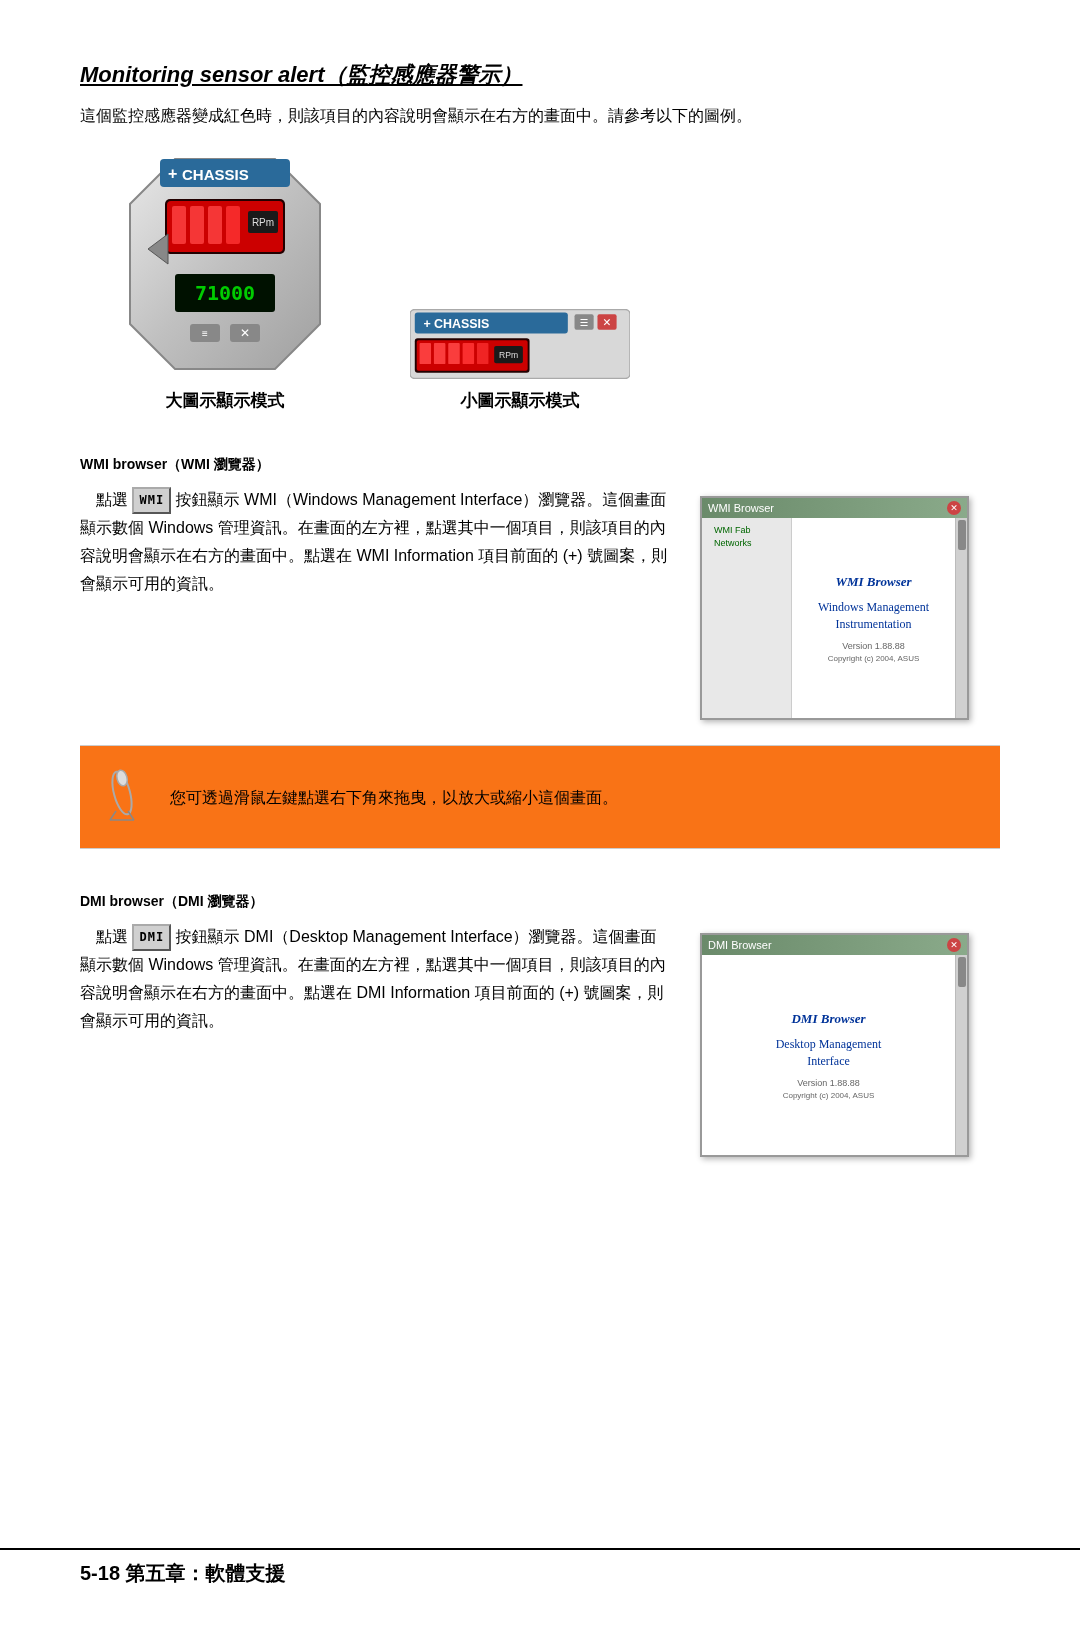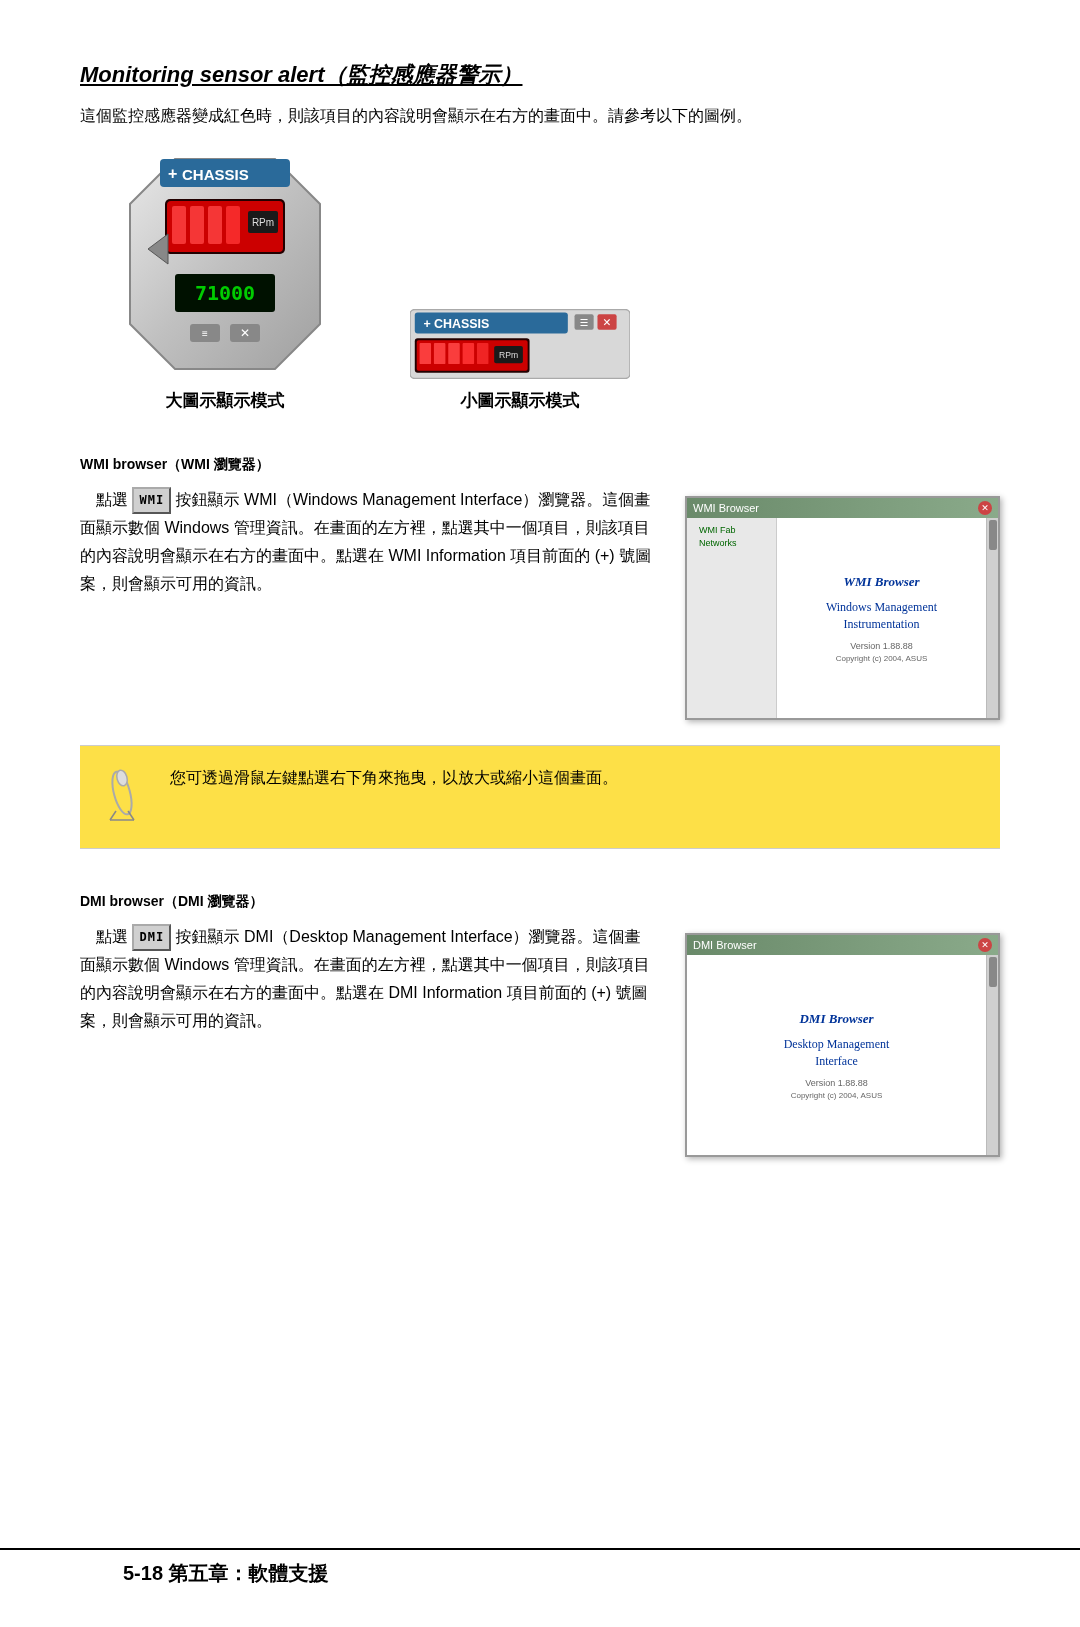--- a/index.html
+++ b/index.html
@@ -98,21 +98,21 @@
       letter-spacing: 1px;
     }
 
     .screenshot-column {
       flex: 0 0 300px;
       margin-top: 10px;
     }
 
     
     .browser-window {
-      width: 315px;
+      width: 269px;
       border: 2px solid #999;
       background: #f0f0f0;
       box-shadow: 2px 2px 6px rgba(0,0,0,0.3);
     }
 
     .browser-titlebar {
       background: linear-gradient(to right, #6a8a6a, #8aaa8a);
       color: white;
       font-size: 11px;
       padding: 3px 6px;
@@ -212,23 +212,23 @@
       width: 8px;
       height: 30px;
       background: #888;
       border-radius: 2px;
     }
 
     
     .note-box {
       display: flex;
       flex-direction: row;
-      align-items: flex-start;
+      align-items: center;
       gap: 20px;
-      background: #fde047;
+      background: #f97316;
       border-top: 1px solid #ccc;
       border-bottom: 1px solid #ccc;
       padding: 18px 20px;
       margin: 25px 0;
     }
 
     .note-icon {
       flex: 0 0 50px;
       font-size: 40px;
       color: #888;
@@ -248,21 +248,20 @@
       right: 0;
       padding: 10px 80px;
       border-top: 2px solid #000;
       display: flex;
       align-items: center;
     }
 
     .footer-text {
       font-size: 20px;
       font-weight: bold;
-      margin-left: 43px;
     }
   </style>
 </head>
 <body>
 
 <div class="page-content">
 
   <div>
     <div class="section-title-italic">Monitoring sensor alert（監控感應器警示）</div>
 

